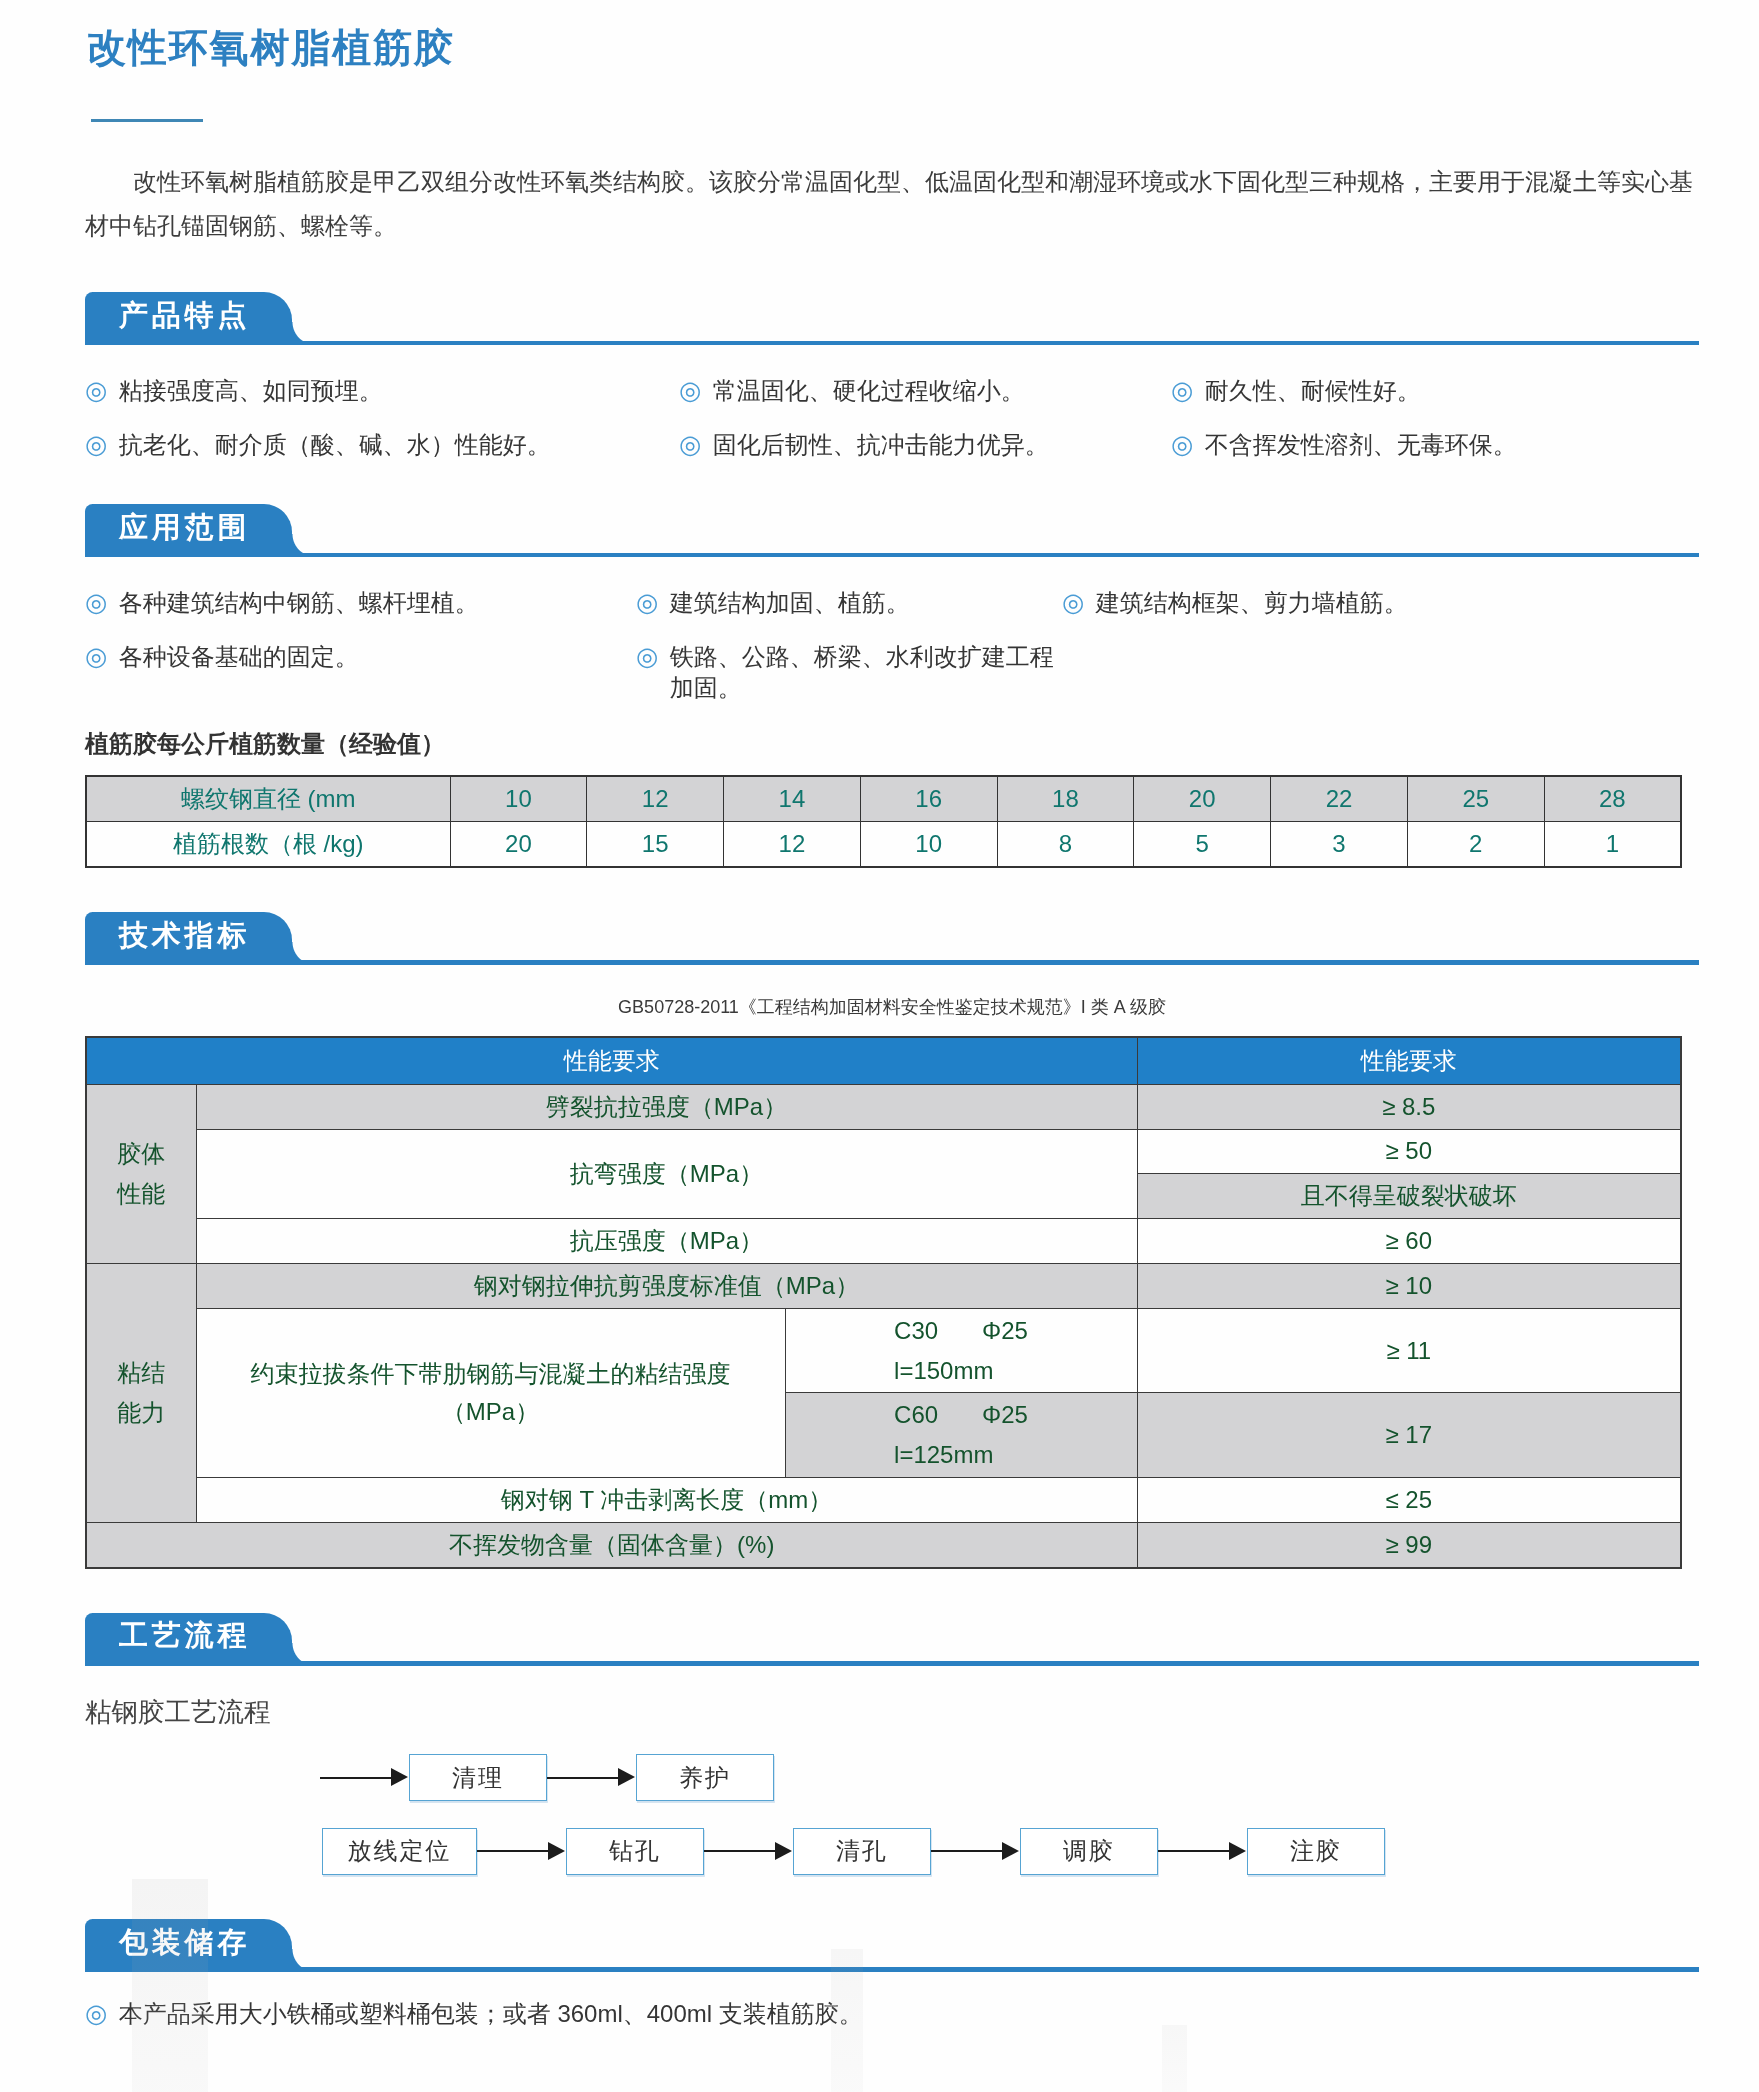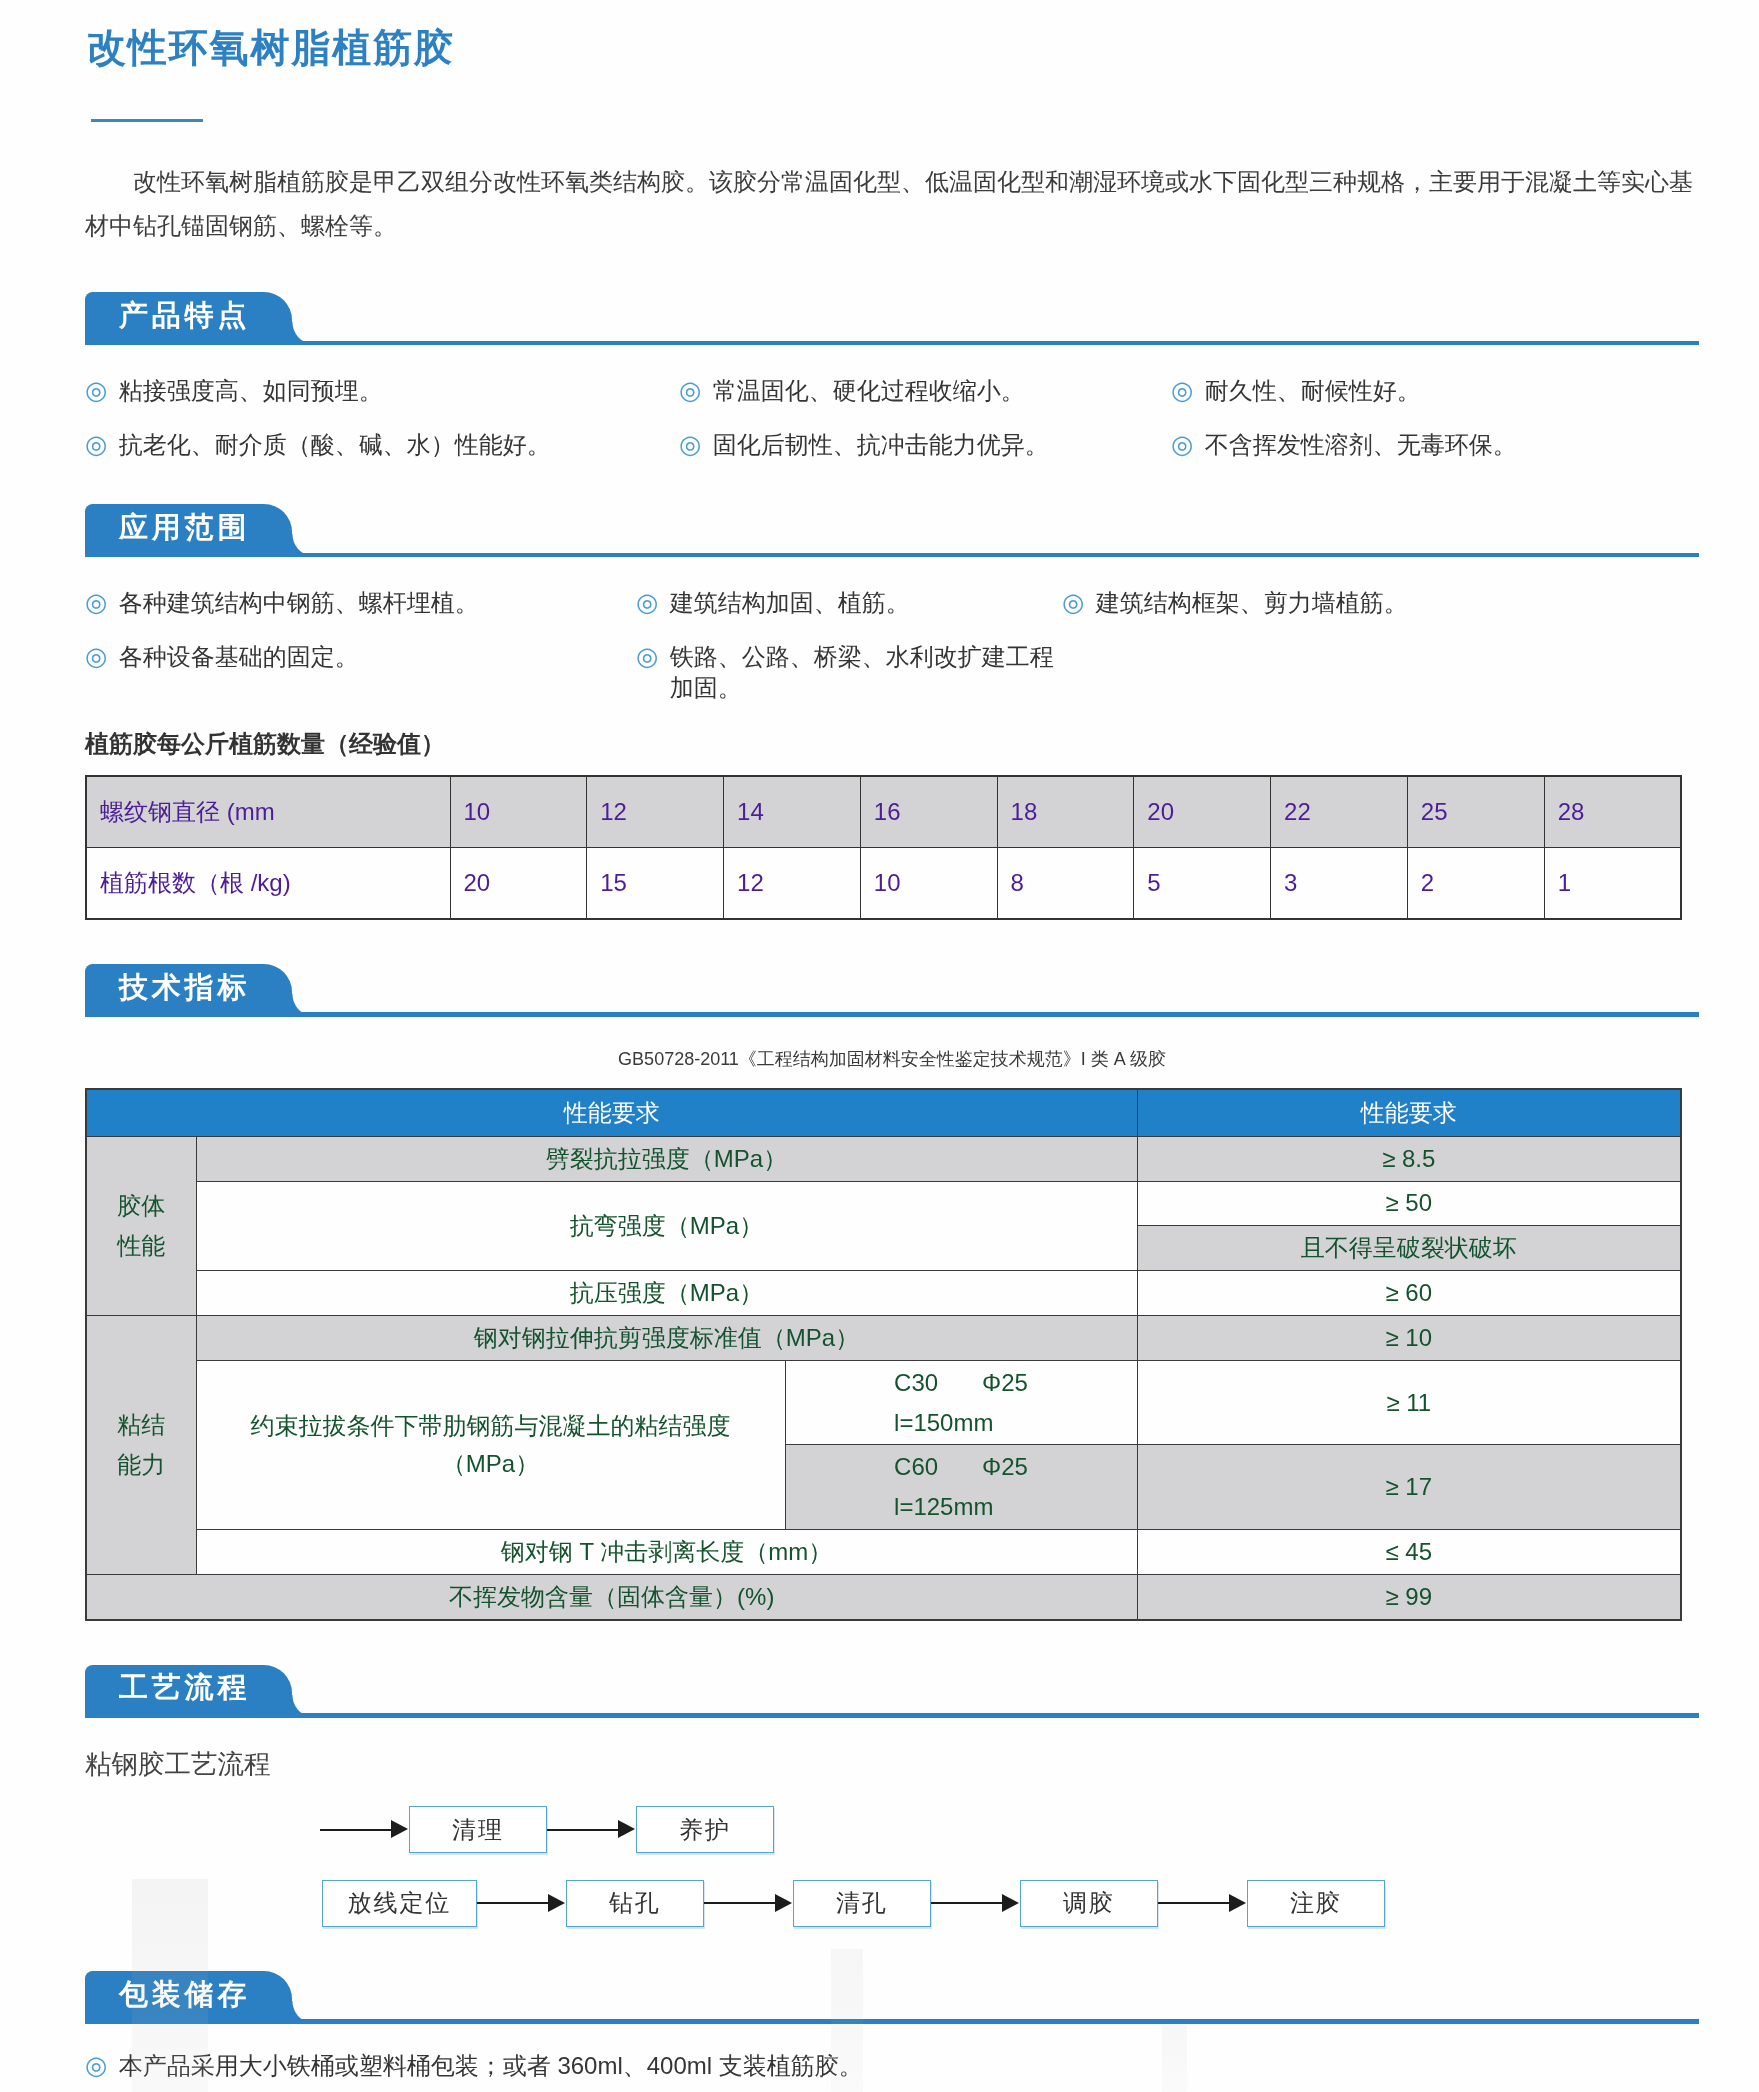--- a/index.html
+++ b/index.html
@@ -33,21 +33,21 @@
   .bullet-grid { display:grid; margin-top:30px; row-gap:23px; }
   .features-grid { grid-template-columns:594px 492px 1fr; }
   .apps-grid { grid-template-columns:551px 426px 1fr; }
   .bullet { display:flex; align-items:flex-start; gap:11.4px; font-size:24px; line-height:31px; color:#353535; }
   .b-icon { color:var(--bullet-blue,#4a9cd5); font-size:25.6px; line-height:31px; }
 
   
   .table-caption { margin-top:24.6px; font-size:24px; font-weight:bold; color:#333; }
   table.rebar { margin-top:15px; width:1597px; border-collapse:collapse; table-layout:fixed;
                 border:2.8px solid #333; }
-  .rebar td { border:1.9px solid #333; height:44px; text-align:left; font-size:24px; color:#4c1d95; padding:13px; }
+  .rebar td { border:1.9px solid #333; height:44px; text-align:center; font-size:24px; color:#0f766e; padding:0; }
   .rebar tr.gray td { background:var(--table-gray,#d3d3d5); }
 
   
   .std-caption { margin-top:30px; text-align:center; font-size:18px; color:#3a3a3a; }
   table.tech { margin-top:17px; width:1597px; border-collapse:collapse; table-layout:fixed;
                border:2.8px solid #3a3a3a; }
   .tech th, .tech td { border:1.9px solid #3a3a3a; text-align:center; font-size:24px; color:#14532d;
                font-weight:normal; padding:1.9px 5.7px; }
   .tech thead th { background:var(--table-header-blue,#2080c8); color:#fff; height:42px; }
   .tech td { height:40px; }
@@ -250,21 +250,21 @@
           <td>≥ 11</td>
         </tr>
         <tr>
           <td class="gray tall">
             <span class="spec"><span>C60</span><span class="gap">Φ25</span><span class="len">l=125mm</span></span>
           </td>
           <td class="gray">≥ 17</td>
         </tr>
         <tr>
           <td colspan="2">钢对钢 T 冲击剥离长度（mm）</td>
-          <td>≤ 45</td>
+          <td>≤ 25</td>
         </tr>
         <tr>
           <td class="gray" colspan="3">不挥发物含量（固体含量）(%)</td>
           <td class="gray">≥ 99</td>
         </tr>
       </tbody>
     </table>
 
     <div class="section-header">
       <div class="sec-line"></div>

